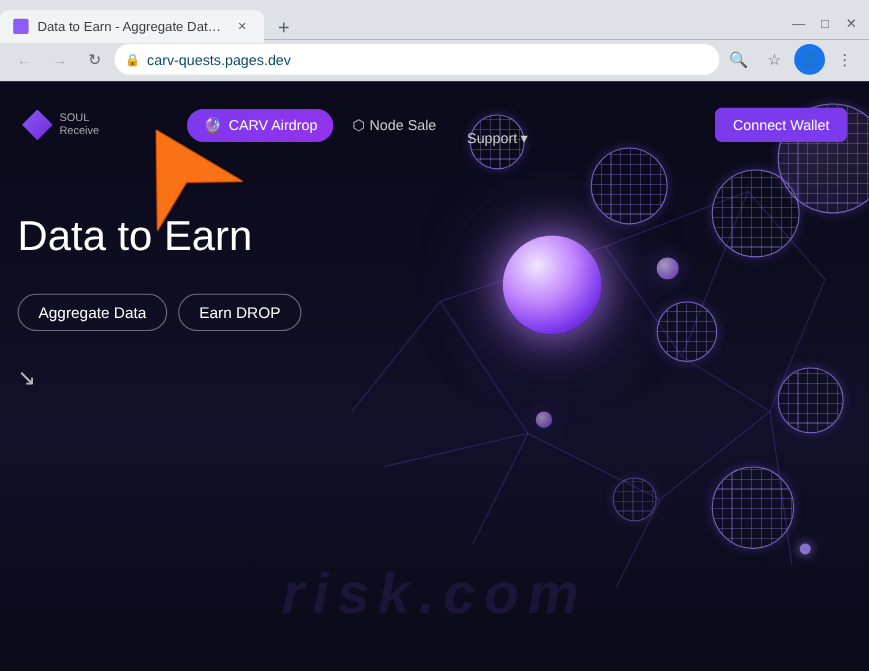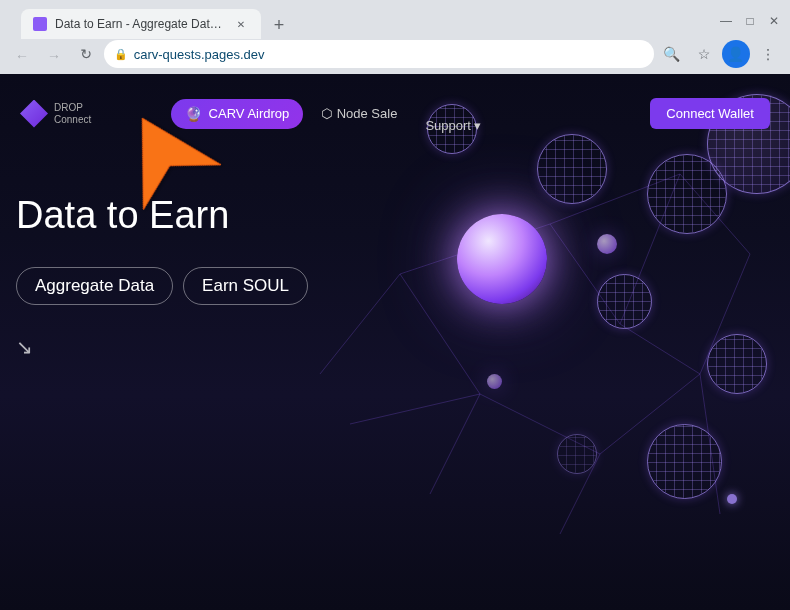--- a/index.html
+++ b/index.html
@@ -1,21 +1,21 @@
 <!DOCTYPE html>
 <html><head>
   <meta charset="utf-8">
   <style>
     * { margin: 0; padding: 0; box-sizing: border-box; }
     body { width: 790px; height: 610px; overflow: hidden; font-family: Arial, sans-serif; background: #2a2a3e; }
 
     .title-bar {
       display: flex;
       align-items: center;
-      padding: 6px 8px 0 21px;
+      padding: 6px 8px 0 0;
       background: #dee1e6;
       height: 36px;
     }
 
     .tab-bar {
       display: flex;
       align-items: flex-end;
       height: 36px;
     }
 
@@ -303,21 +303,21 @@
       gap: 10px;
       margin-top: 28px;
     }
 
     .hero-btn {
       background: transparent;
       color: white;
       border: 1px solid rgba(255,255,255,0.4);
       border-radius: 20px;
       padding: 8px 18px;
-      font-size: 17px;
+      font-size: 14px;
       cursor: pointer;
     }
 
     .scroll-arrow {
       margin-top: 30px;
       color: white;
       font-size: 20px;
       opacity: 0.7;
     }
 
@@ -462,22 +462,22 @@
     <div class="sphere grid-sphere" style="width:75px;height:75px;top:350px;left:370px;"></div>
     <div class="sphere" style="width:20px;height:20px;top:160px;left:320px;opacity:0.7;background:radial-gradient(circle at 35% 35%, #e9d5ff, #7c3aed);"></div>
     <div class="sphere" style="width:15px;height:15px;top:300px;left:210px;opacity:0.6;background:radial-gradient(circle at 35% 35%, #e9d5ff, #7c3aed);"></div>
     <div class="sphere" style="width:10px;height:10px;top:420px;left:450px;opacity:0.8;background:#a78bfa;box-shadow:0 0 10px #a78bfa;"></div>
   </div>
 
   <nav class="site-nav">
     <div class="logo">
       <div class="logo-icon"></div>
       <div class="logo-text">
-        <span>DROP</span>
-        <span>Connect</span>
+        <span>SOUL</span>
+        <span>Receive</span>
       </div>
     </div>
 
     <div class="nav-center">
       <button class="nav-airdrop-btn">
         <span class="nav-airdrop-icon">🔮</span>
         <span>CARV Airdrop</span>
       </button>
       <div class="nav-link">
         <span>⬡</span>
@@ -491,25 +491,26 @@
 
     <div class="nav-right">
       <button class="connect-wallet-btn">Connect Wallet</button>
     </div>
   </nav>
 
   <div class="hero">
     <div class="hero-subtitle">Data to Earn</div>
     <div class="hero-buttons">
       <button class="hero-btn">Aggregate Data</button>
-      <button class="hero-btn">Earn SOUL</button>
+      <button class="hero-btn">Earn DROP</button>
     </div>
     <div class="scroll-arrow">↘</div>
   </div>
 
+  <div class="watermark">risk.com</div>
 
   <div class="arrow-annotation">
     <svg width="90" height="80" viewBox="0 0 90 80" xmlns="http://www.w3.org/2000/svg">
       <polygon points="45,0 90,80 45,55 0,80" fill="#f97316" stroke="#ea580c" stroke-width="1"></polygon>
     </svg>
   </div>
 
 </div>
 
 </body></html>

